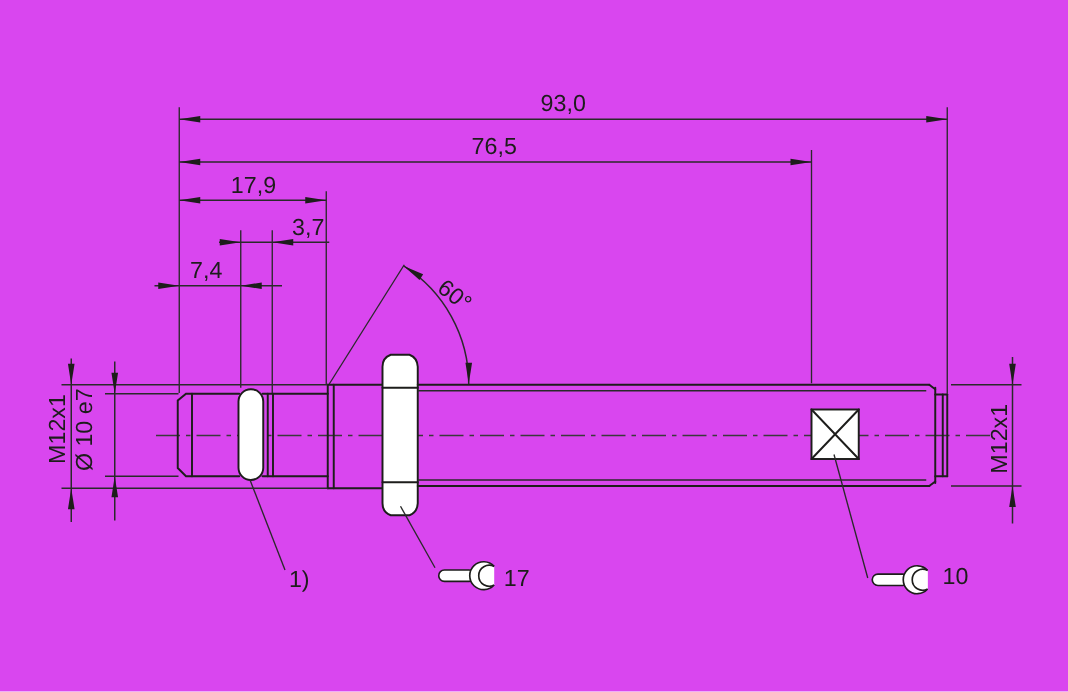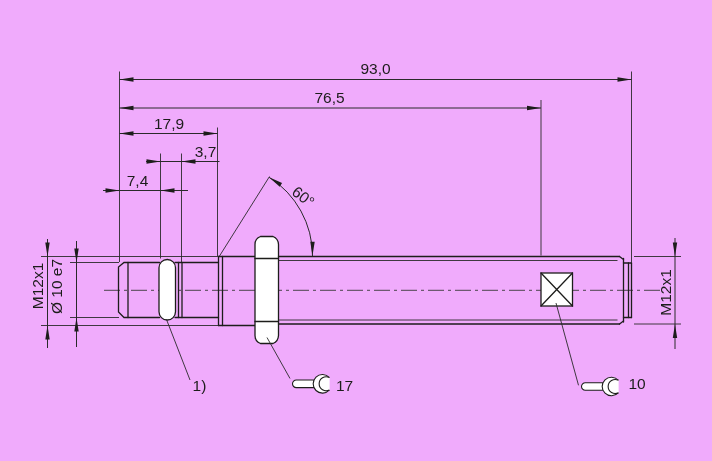--- a/index.html
+++ b/index.html
@@ -1,16 +1,16 @@
 <!DOCTYPE html>
 <html><head>
 <meta charset="utf-8">
 <style>
   html,body{margin:0;padding:0;background:#ffffff;}
-  .stage{position:relative;width:712px;height:461px;background:#f0abfc;overflow:hidden;
+  .stage{position:relative;width:712px;height:461px;background:#d946ef;overflow:hidden;
          font-family:"Liberation Sans", sans-serif;}
   svg{position:absolute;left:0;top:0;}
   .outline{stroke:#1d1d1b;stroke-width:1.3;fill:none;stroke-linecap:round;}
   .outline-fill{stroke:#1d1d1b;stroke-width:1.3;fill:#ffffff;}
   .thin{stroke:#2a2a2a;stroke-width:0.9;fill:none;}
   .dimline{stroke:#2a2a2a;stroke-width:1;fill:none;}
   .centerline{stroke:#3a3a3a;stroke-width:0.9;fill:none;stroke-dasharray:16 4 3 4;}
   .arrow{fill:#1d1d1b;stroke:none;}
   .dimtext{font-size:15.5px;fill:#1d1d1b;}
   .icon{stroke:#1d1d1b;stroke-width:1.1;fill:#ffffff;}

